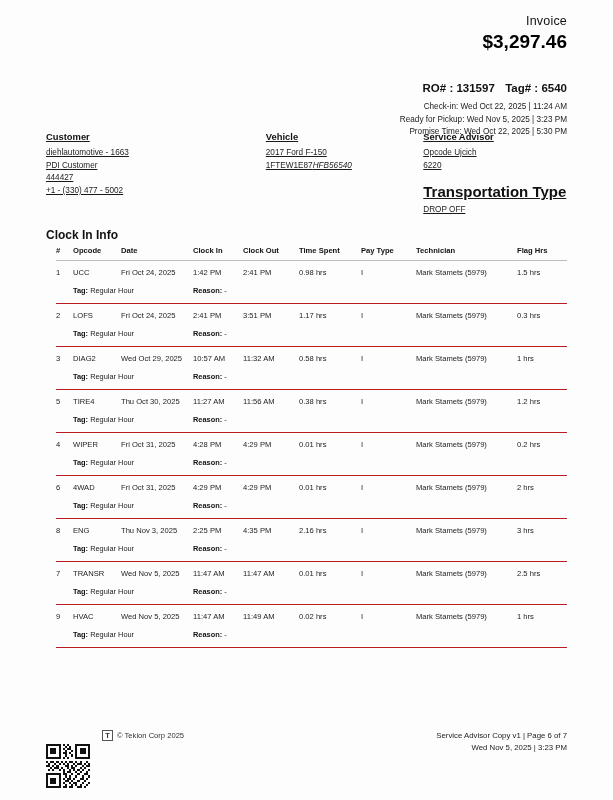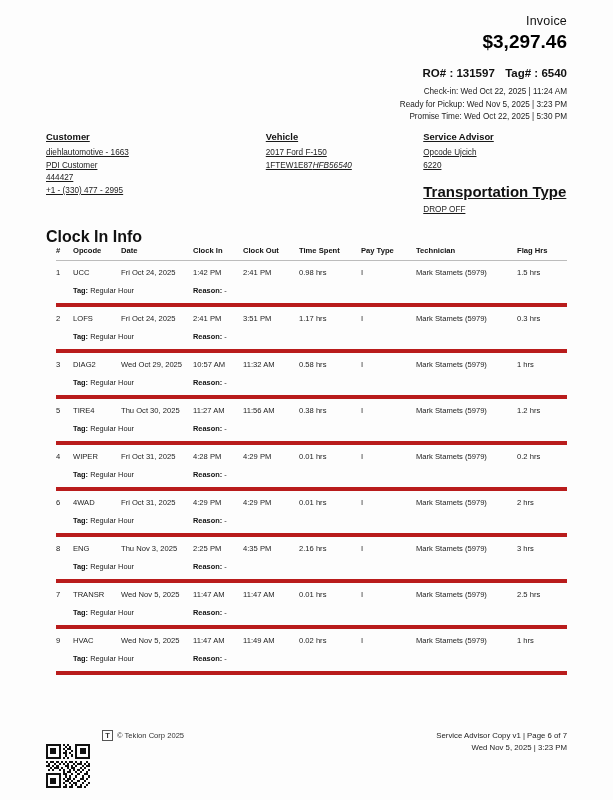--- a/index.html
+++ b/index.html
@@ -33,21 +33,21 @@
     letter-spacing: .2px;
     color: #111;
   }
   .invoice-amount {
     font-size: 19px;
     font-weight: bold;
     margin-top: 3px;
     color: #000;
   }
   .ro-line {
-    margin-top: 14px;
+    margin-top: 29px;
     font-size: 11.5px;
     font-weight: bold;
     color: #111;
   }
   .ro-line .sep { font-weight: normal; padding: 0 2px; }
   .time-lines {
     margin-top: 7px;
     font-size: 8.2px;
     line-height: 12.5px;
     color: #222;
@@ -84,21 +84,21 @@
     color: #111;
     margin-top: 11px;
     margin-bottom: 4px;
   }
 
   
   .section-title {
     position: absolute;
     left: 46px;
     top: 228px;
-    font-size: 16px;
+    font-size: 12px;
     font-weight: bold;
     color: #111;
   }
   .table-wrap {
     position: absolute;
     left: 56px;
     top: 246px;
     width: 511px;
   }
   table.clock {
@@ -118,21 +118,21 @@
   }
   table.clock td {
     padding: 7px 0 7px 0;
     vertical-align: top;
     line-height: 10.5px;
   }
   tr.op-row td { border-top: none; }
   tr.tag-row td {
     padding: 0 0 7px 0;
     font-size: 7.4px;
-    border-bottom: 4px solid #b91c1c;
+    border-bottom: 1px solid #b91c1c;
   }
   tr.tag-row .tag-cell { white-space: nowrap; }
   .lbl { font-weight: bold; color: #111; }
   .c-num   { width: 17px; }
   .c-op    { width: 48px; }
   .c-date  { width: 72px; }
   .c-in    { width: 50px; }
   .c-out   { width: 56px; }
   .c-spent { width: 62px; }
   .c-pay   { width: 55px; }
@@ -204,21 +204,21 @@
         <div>Promise Time: Wed Oct 22, 2025 | 5:30 PM</div>
       </div>
     </div>
 
     <div class="info-row">
       <div class="col-customer">
         <div class="col-title">Customer</div>
         <div class="col-line">diehlautomotive - 1663</div>
         <div class="col-line">PDI Customer</div>
         <div class="col-line">444427</div>
-        <div class="col-line">+1 - (330) 477 - 2995</div>
+        <div class="col-line">+1 - (330) 477 - 5002</div>
       </div>
 
       <div class="col-vehicle">
         <div class="col-title">Vehicle</div>
         <div class="col-line">2017 Ford F-150</div>
         <div class="col-line vin"><span class="vin-prefix">1FTEW1E87</span><span>HFB56540</span></div>
       </div>
 
       <div class="col-advisor">
         <div class="col-title">Service Advisor</div>

